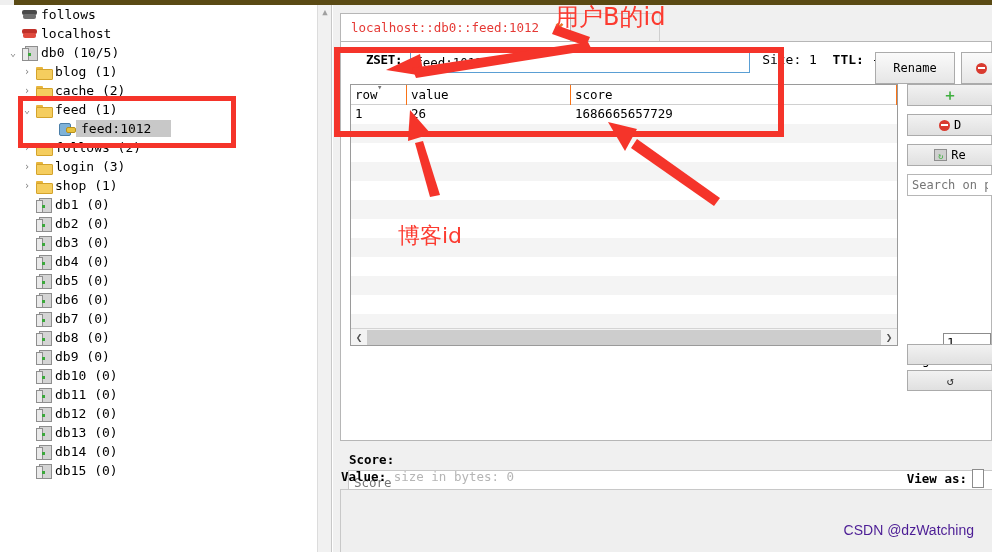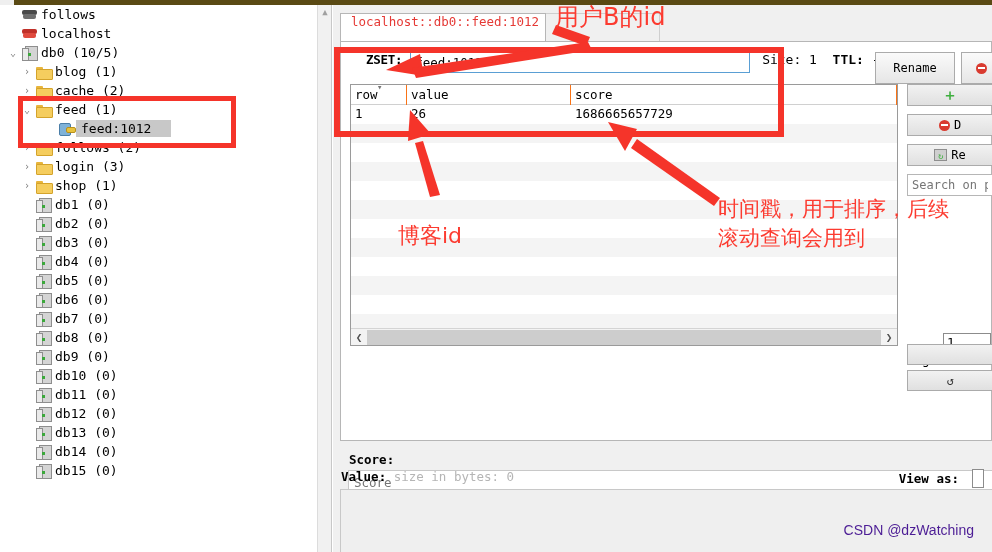--- a/index.html
+++ b/index.html
@@ -70,21 +70,21 @@
   .tree-scroll { position:absolute; right:0; top:0; width:14px; height:547px; background:#f1f1f1; border-left:1px solid #dcdcdc;}
   .tree-scroll .up { position:absolute; top:2px; left:0; width:14px; text-align:center; color:#a0a0a0; font-size:9px; }
 
   
   .main { position:absolute; left:333px; top:5px; width:659px; height:547px; background:#f0f0f0; }
 
   .tabbar { position:absolute; left:7px; top:8px; width:652px; height:30px; }
   .tab {
     position:absolute; left:0; top:0; height:28px; min-width:198px;
     background:#fff; border:1px solid #b6b6b6; border-bottom:none;
-    display:flex; align-items:center; padding:0 6px 0 10px; gap:16px;flex-direction:column;
+    display:flex; align-items:center; padding:0 6px 0 10px; gap:16px;
   }
   .tab .tab-label { color:#e53935; font-size:12.5px; white-space:nowrap; }
   .tab .tab-x { color:#e8762c; font-size:15px; font-weight:bold; line-height:1; cursor:pointer; }
   .tab-ghost { position:absolute; left:200px; top:0; width:120px; height:28px;
     background:#f0f0f0; border:1px solid #cfcfcf; border-bottom:none; }
 
   .editor {
     position:absolute; left:7px; top:36px; width:652px; height:400px;
     background:#fff; border:1px solid #b6b6b6;
   }
@@ -150,21 +150,21 @@
 
   
   .score-label { position:absolute; left:8px; top:410px; font-size:12.5px; font-weight:bold; }
   .score-inp { position:absolute; left:7px; top:428px; width:652px; height:24px;
     border:1px solid #c8c8c8; background:#fff; color:#aaa; font-size:12.5px;
     font-family:"DejaVu Sans Mono","Liberation Mono",monospace; padding:0 5px; outline:none; }
   .value-label { position:absolute; left:8px; top:464px; font-size:12.5px; }
   .value-label b { font-weight:bold; }
   .value-label .dim { color:#b5b5b5; }
   .viewas { position:absolute; right:8px; top:464px; font-size:12.5px; font-weight:bold;
-     display:flex; align-items:center; gap:13px; }
+     display:flex; align-items:center; gap:5px; }
   .viewas-sel { height:19px; border:1px solid #8c8c8c; background:#fff; width:12px; }
   .value-box { position:absolute; left:7px; top:484px; width:660px; height:68px;
     border:1px solid #c8c8c8; background:#efefef; }
   .watermark { position:absolute; right:18px; bottom:14px; color:#4c1d95; font-size:14px;
     font-family:"Liberation Sans", sans-serif; }
 
   
   .anno { position:absolute; pointer-events:none; }
   .anno-box { border:5px solid #f5342a; }
   .box-tree { left:18px; top:96px; width:218px; height:52px; }
@@ -568,16 +568,14 @@
     </g>
 
     <g>
       <polygon points="720,198 637,139 631,148 714,206" fill="#f5342a"></polygon>
       <polygon points="608,122 637,129 625,151" fill="#f5342a"></polygon>
     </g>
   </svg>
 
   <div class="anno anno-text t-userb">用户B的id</div>
   <div class="anno anno-text t-blogid">博客id</div>
-  <div class="anno anno-text t-ts">时间戳，用于排序，后续
-滚动查询会用到</div>
 
 </div>
 
 </body></html>

